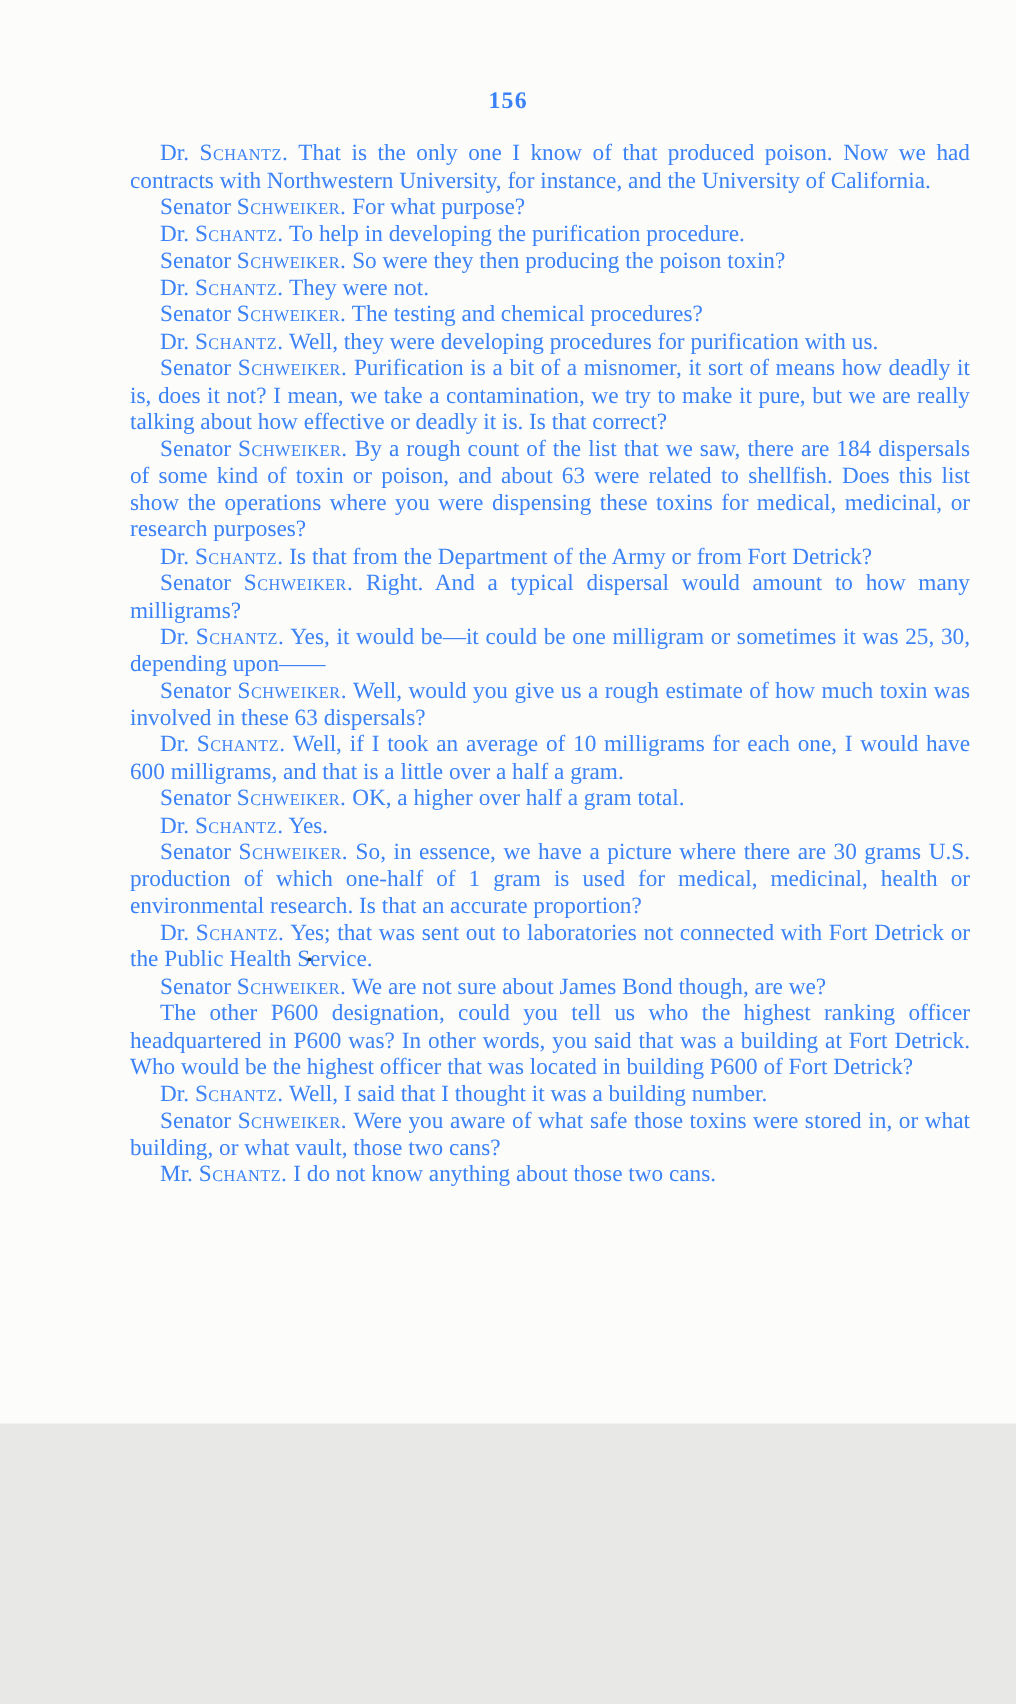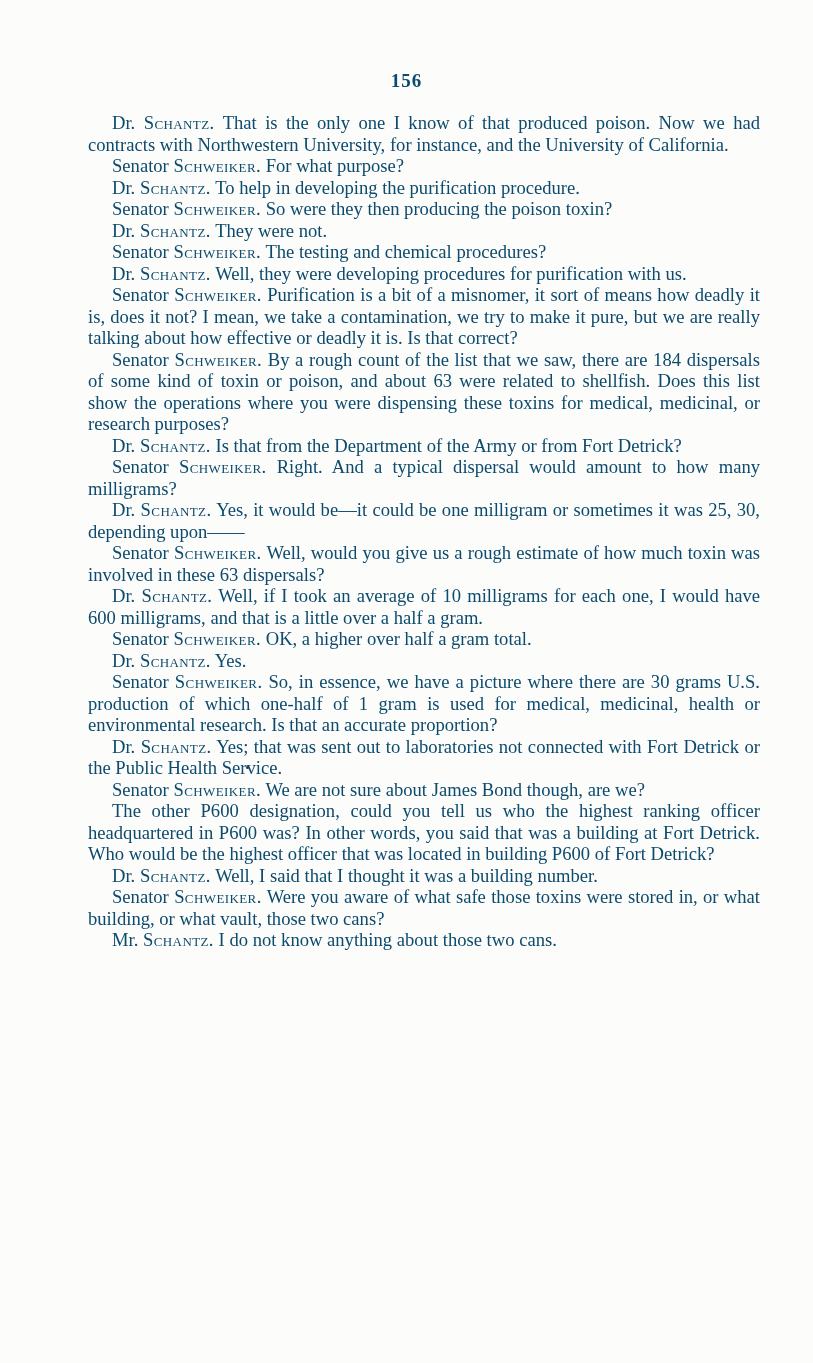--- a/index.html
+++ b/index.html
@@ -3,41 +3,41 @@
 <meta charset="utf-8">
 <style>
   html, body {
     margin: 0;
     padding: 0;
     background: #e8e8e6;
   }
   .page {
     position: relative;
     width: 813px;
-    height: 1363px;
+    height: 1139px;
     background: #fcfcfa;
-    color: #0c4a6e;
+    color: #3b82f6;
     font-family: "Liberation Serif", "DejaVu Serif", serif;
     overflow: hidden;
     box-sizing: border-box;
   }
   .page-number {
     position: absolute;
     top: 70px;
     left: 0;
     width: 813px;
     text-align: center;
     font-size: 19px;
     font-weight: bold;
     letter-spacing: 1px;
   }
   .text-block {
     position: absolute;
     top: 112px;
-    left: 88px;
+    left: 104px;
     width: 672px;
     font-size: 18.6px;
     line-height: 21.5px;
     text-align: justify;
   }
   .para {
     margin: 0;
     padding: 0;
     text-indent: 24px;
   }

